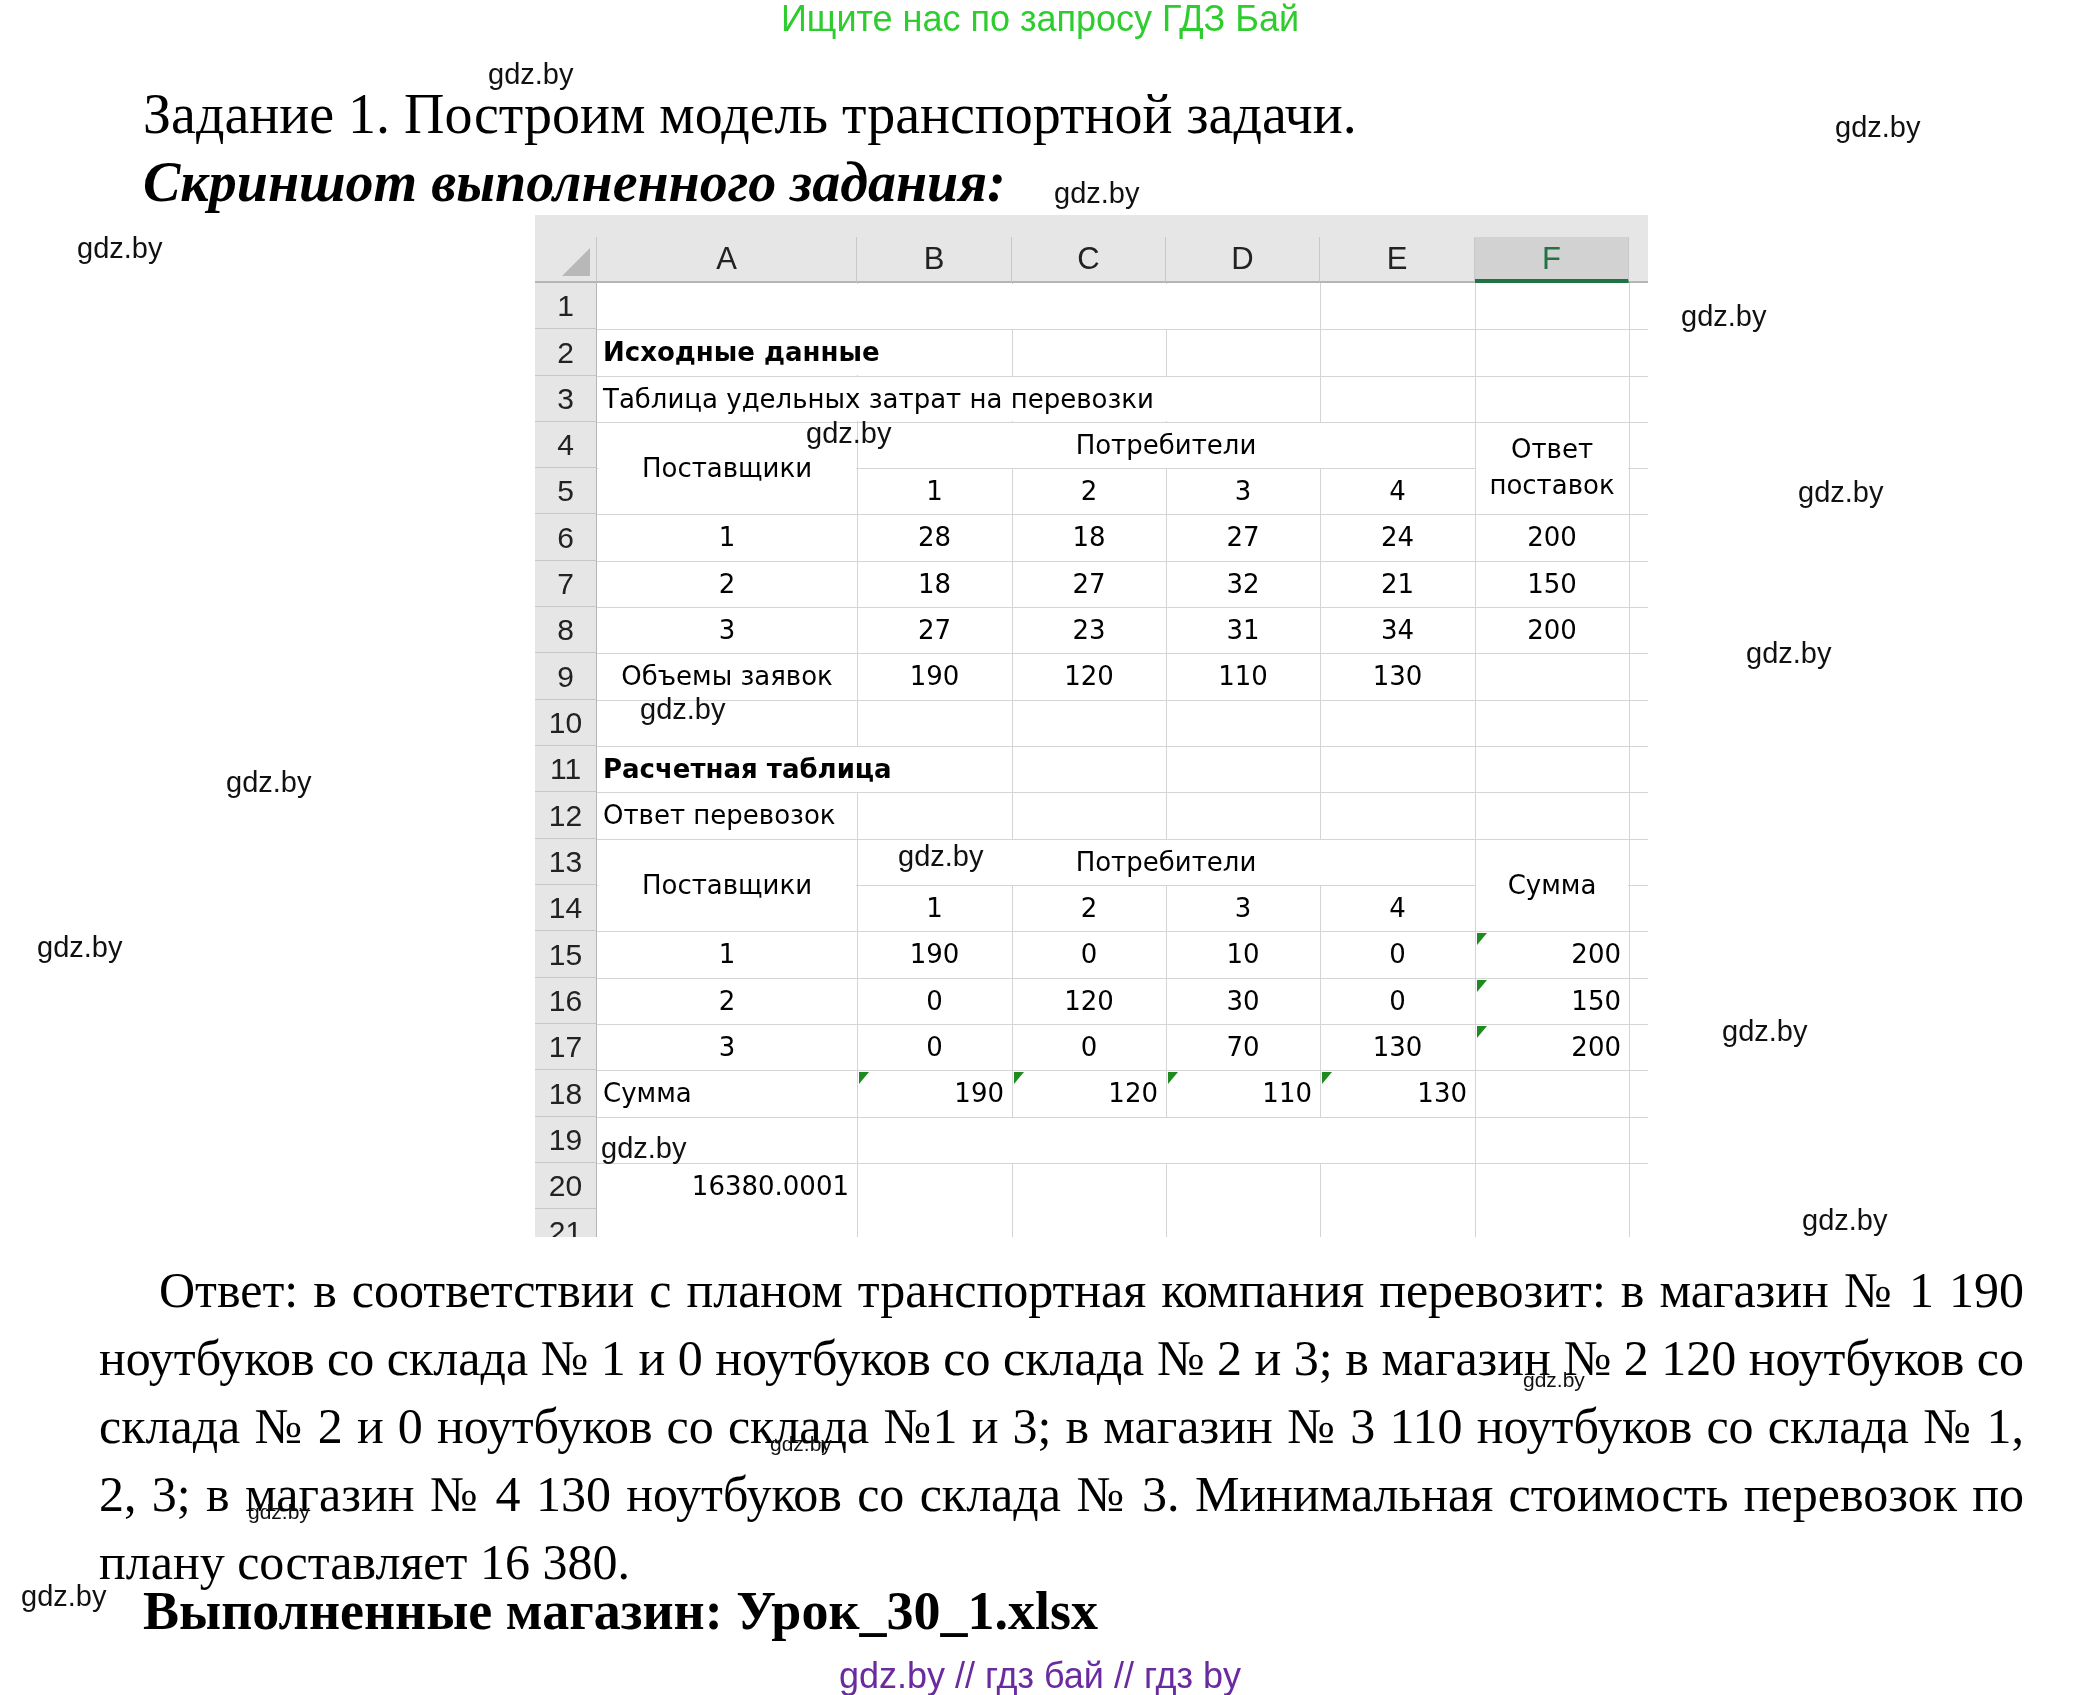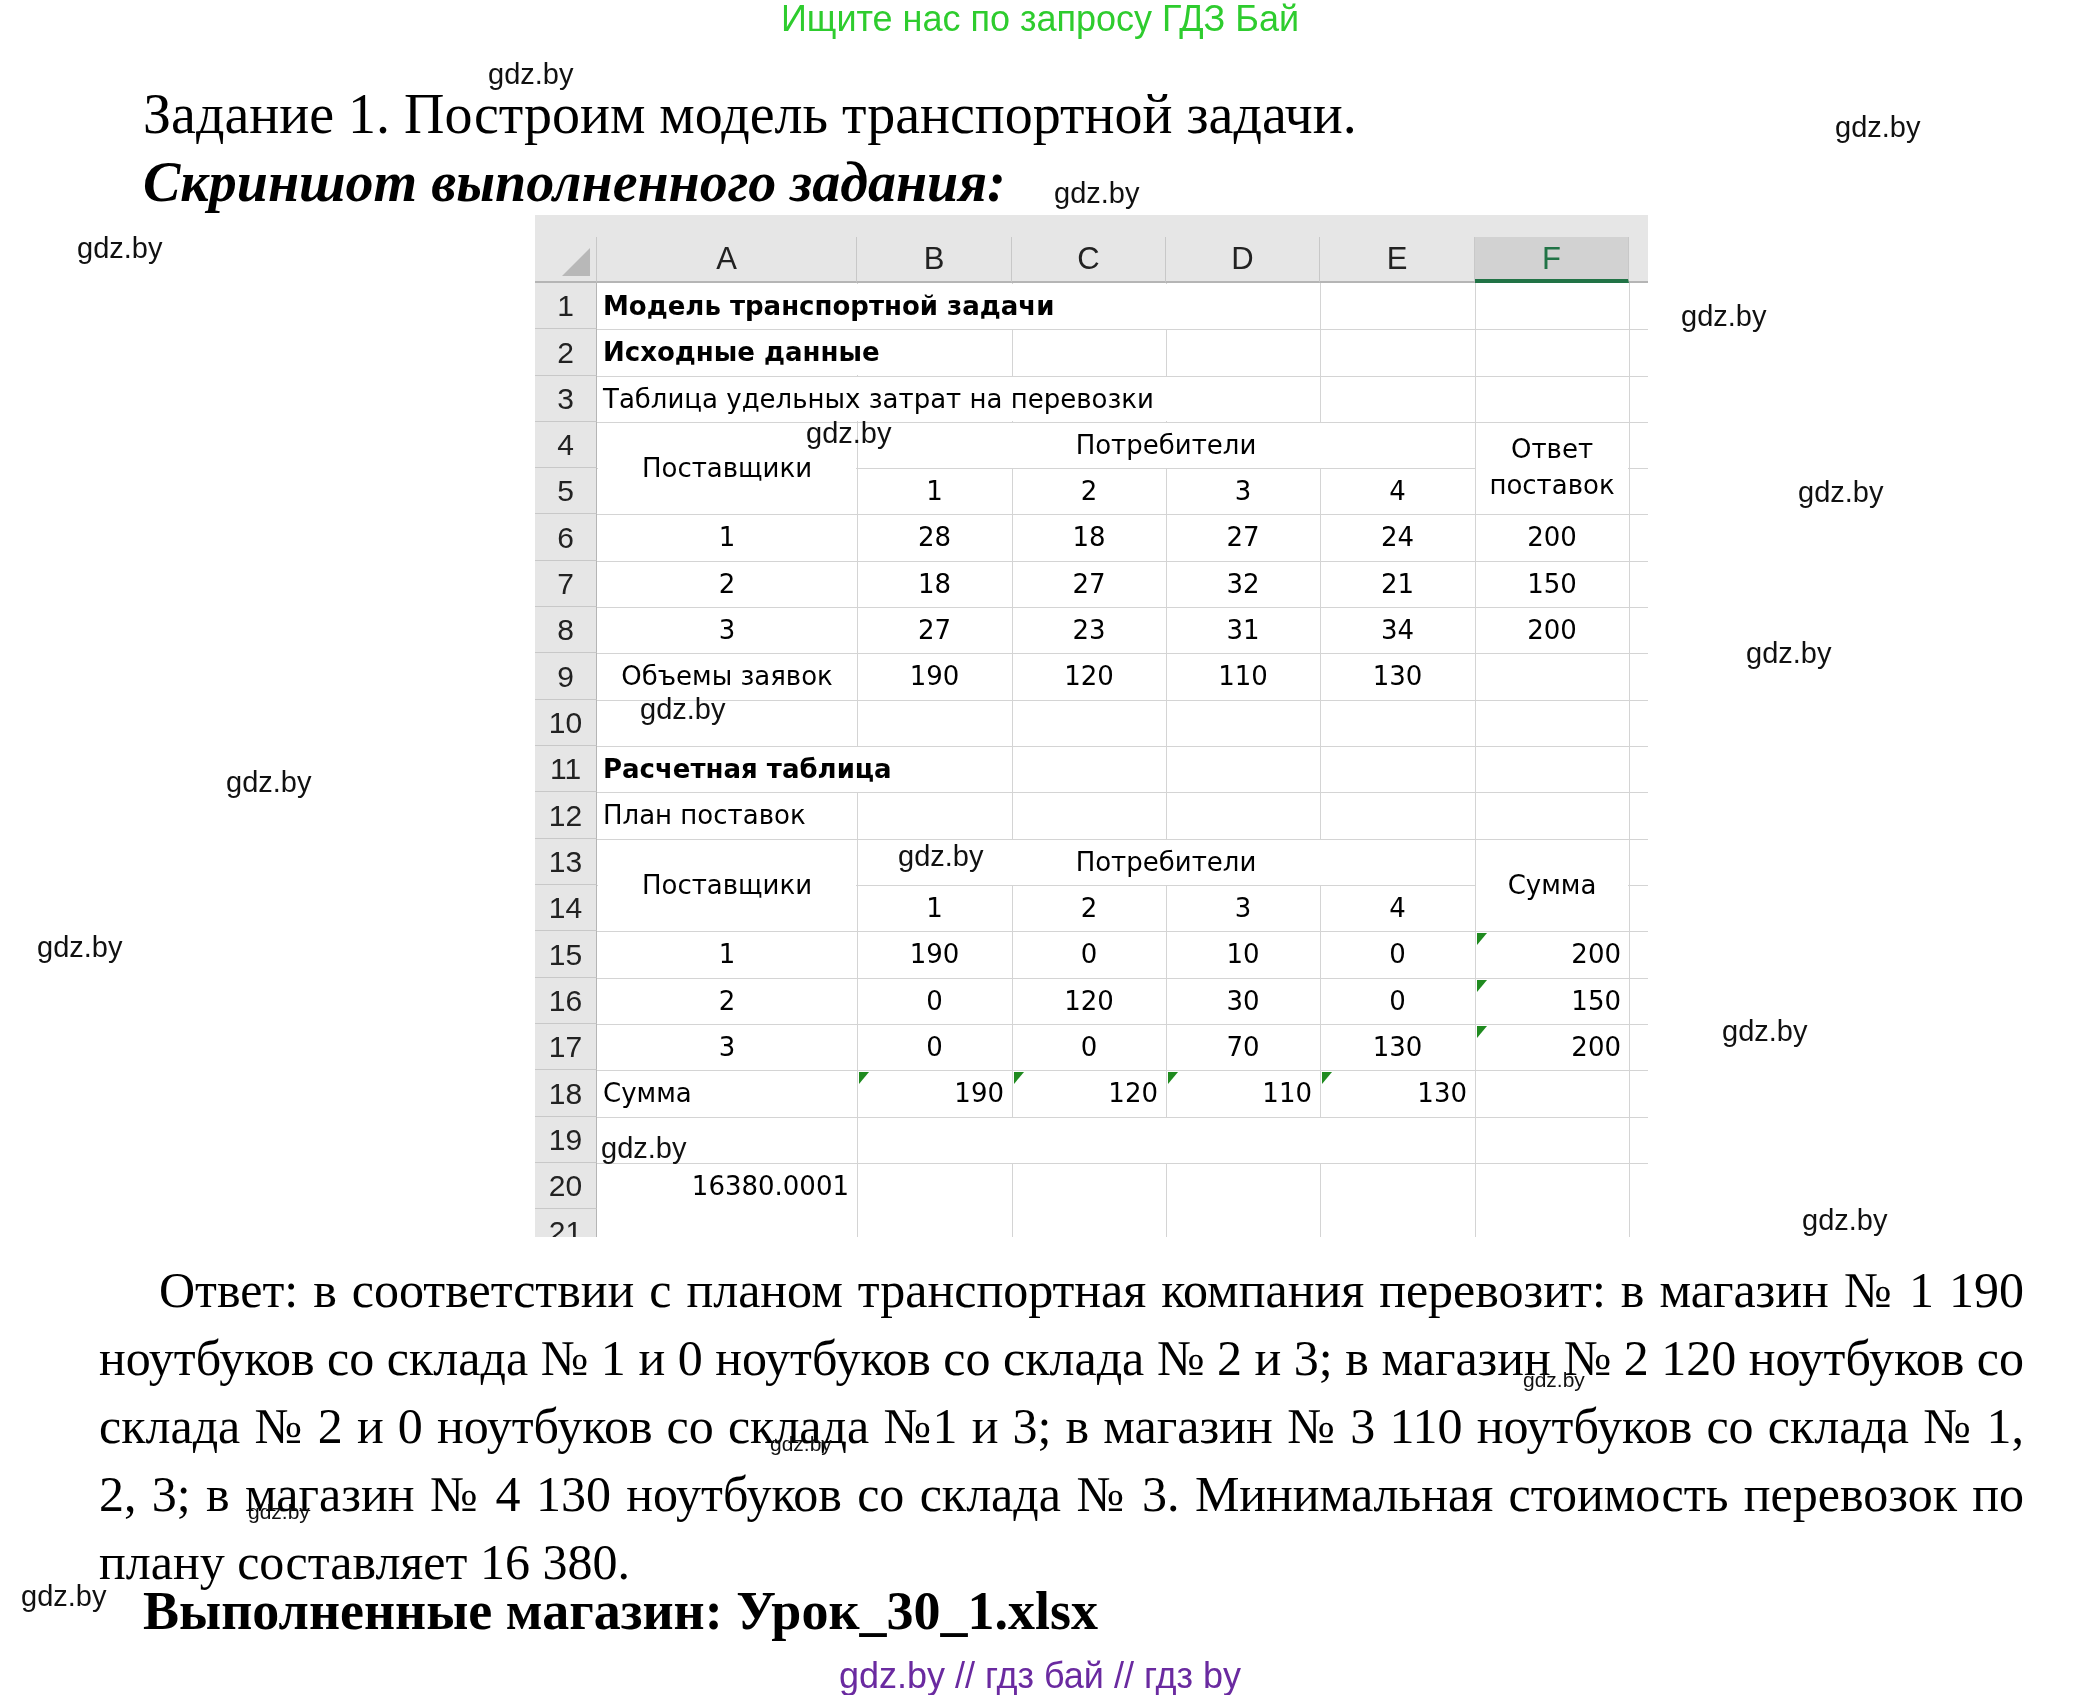--- a/index.html
+++ b/index.html
@@ -119,21 +119,20 @@
   <div class="rowhdr" style="top:624px;height:46px;line-height:46px">13</div>
   <div class="rowhdr" style="top:670px;height:46px;line-height:46px">14</div>
   <div class="rowhdr" style="top:716px;height:47px;line-height:47px">15</div>
   <div class="rowhdr" style="top:763px;height:46px;line-height:46px">16</div>
   <div class="rowhdr" style="top:809px;height:46px;line-height:46px">17</div>
   <div class="rowhdr" style="top:855px;height:47px;line-height:47px">18</div>
   <div class="rowhdr" style="top:902px;height:46px;line-height:46px">19</div>
   <div class="rowhdr" style="top:948px;height:46px;line-height:46px">20</div>
   <div class="rowhdr" style="top:994px;height:40px;line-height:46px">21</div>
 
-  <div class="cell bold left" style="left:62px;top:68px;height:46px;line-height:46px">Модель транспортной задачи</div>
   <div class="cell bold left" style="left:62px;top:114px;height:47px;line-height:47px">Исходные данные</div>
   <div class="cell left" style="left:62px;top:161px;height:46px;line-height:46px">Таблица удельных затрат на перевозки</div>
 
   <div class="cell center" style="left:62px;top:207px;width:260px;height:92px;line-height:92px">Поставщики</div>
   <div class="cell center" style="left:322px;top:207px;width:618px;height:46px;line-height:46px">Потребители</div>
   <div class="cell center" style="left:940px;top:207px;width:154px;height:46px;line-height:54px">Ответ</div>
   <div class="cell center" style="left:940px;top:247px;width:154px;height:46px;line-height:46px">поставок</div>
   <div class="cell center" style="left:322px;top:253px;width:155px;height:46px;line-height:46px">1</div>
   <div class="cell center" style="left:477px;top:253px;width:154px;height:46px;line-height:46px">2</div>
   <div class="cell center" style="left:631px;top:253px;width:154px;height:46px;line-height:46px">3</div>
@@ -160,21 +159,21 @@
   <div class="cell center" style="left:785px;top:392px;width:155px;height:46px;line-height:46px">34</div>
   <div class="cell center" style="left:940px;top:392px;width:154px;height:46px;line-height:46px">200</div>
 
   <div class="cell center" style="left:62px;top:438px;width:260px;height:47px;line-height:47px">Объемы заявок</div>
   <div class="cell center" style="left:322px;top:438px;width:155px;height:47px;line-height:47px">190</div>
   <div class="cell center" style="left:477px;top:438px;width:154px;height:47px;line-height:47px">120</div>
   <div class="cell center" style="left:631px;top:438px;width:154px;height:47px;line-height:47px">110</div>
   <div class="cell center" style="left:785px;top:438px;width:155px;height:47px;line-height:47px">130</div>
 
   <div class="cell bold left" style="left:62px;top:531px;height:46px;line-height:46px">Расчетная таблица</div>
-  <div class="cell left" style="left:62px;top:577px;height:47px;line-height:47px">План поставок</div>
+  <div class="cell left" style="left:62px;top:577px;height:47px;line-height:47px">Ответ перевозок</div>
 
   <div class="cell center" style="left:62px;top:624px;width:260px;height:92px;line-height:92px">Поставщики</div>
   <div class="cell center" style="left:322px;top:624px;width:618px;height:46px;line-height:46px">Потребители</div>
   <div class="cell center" style="left:940px;top:624px;width:154px;height:92px;line-height:92px">Сумма</div>
   <div class="cell center" style="left:322px;top:670px;width:155px;height:46px;line-height:46px">1</div>
   <div class="cell center" style="left:477px;top:670px;width:154px;height:46px;line-height:46px">2</div>
   <div class="cell center" style="left:631px;top:670px;width:154px;height:46px;line-height:46px">3</div>
   <div class="cell center" style="left:785px;top:670px;width:155px;height:46px;line-height:46px">4</div>
 
   <div class="cell center" style="left:62px;top:716px;width:260px;height:47px;line-height:47px">1</div>

